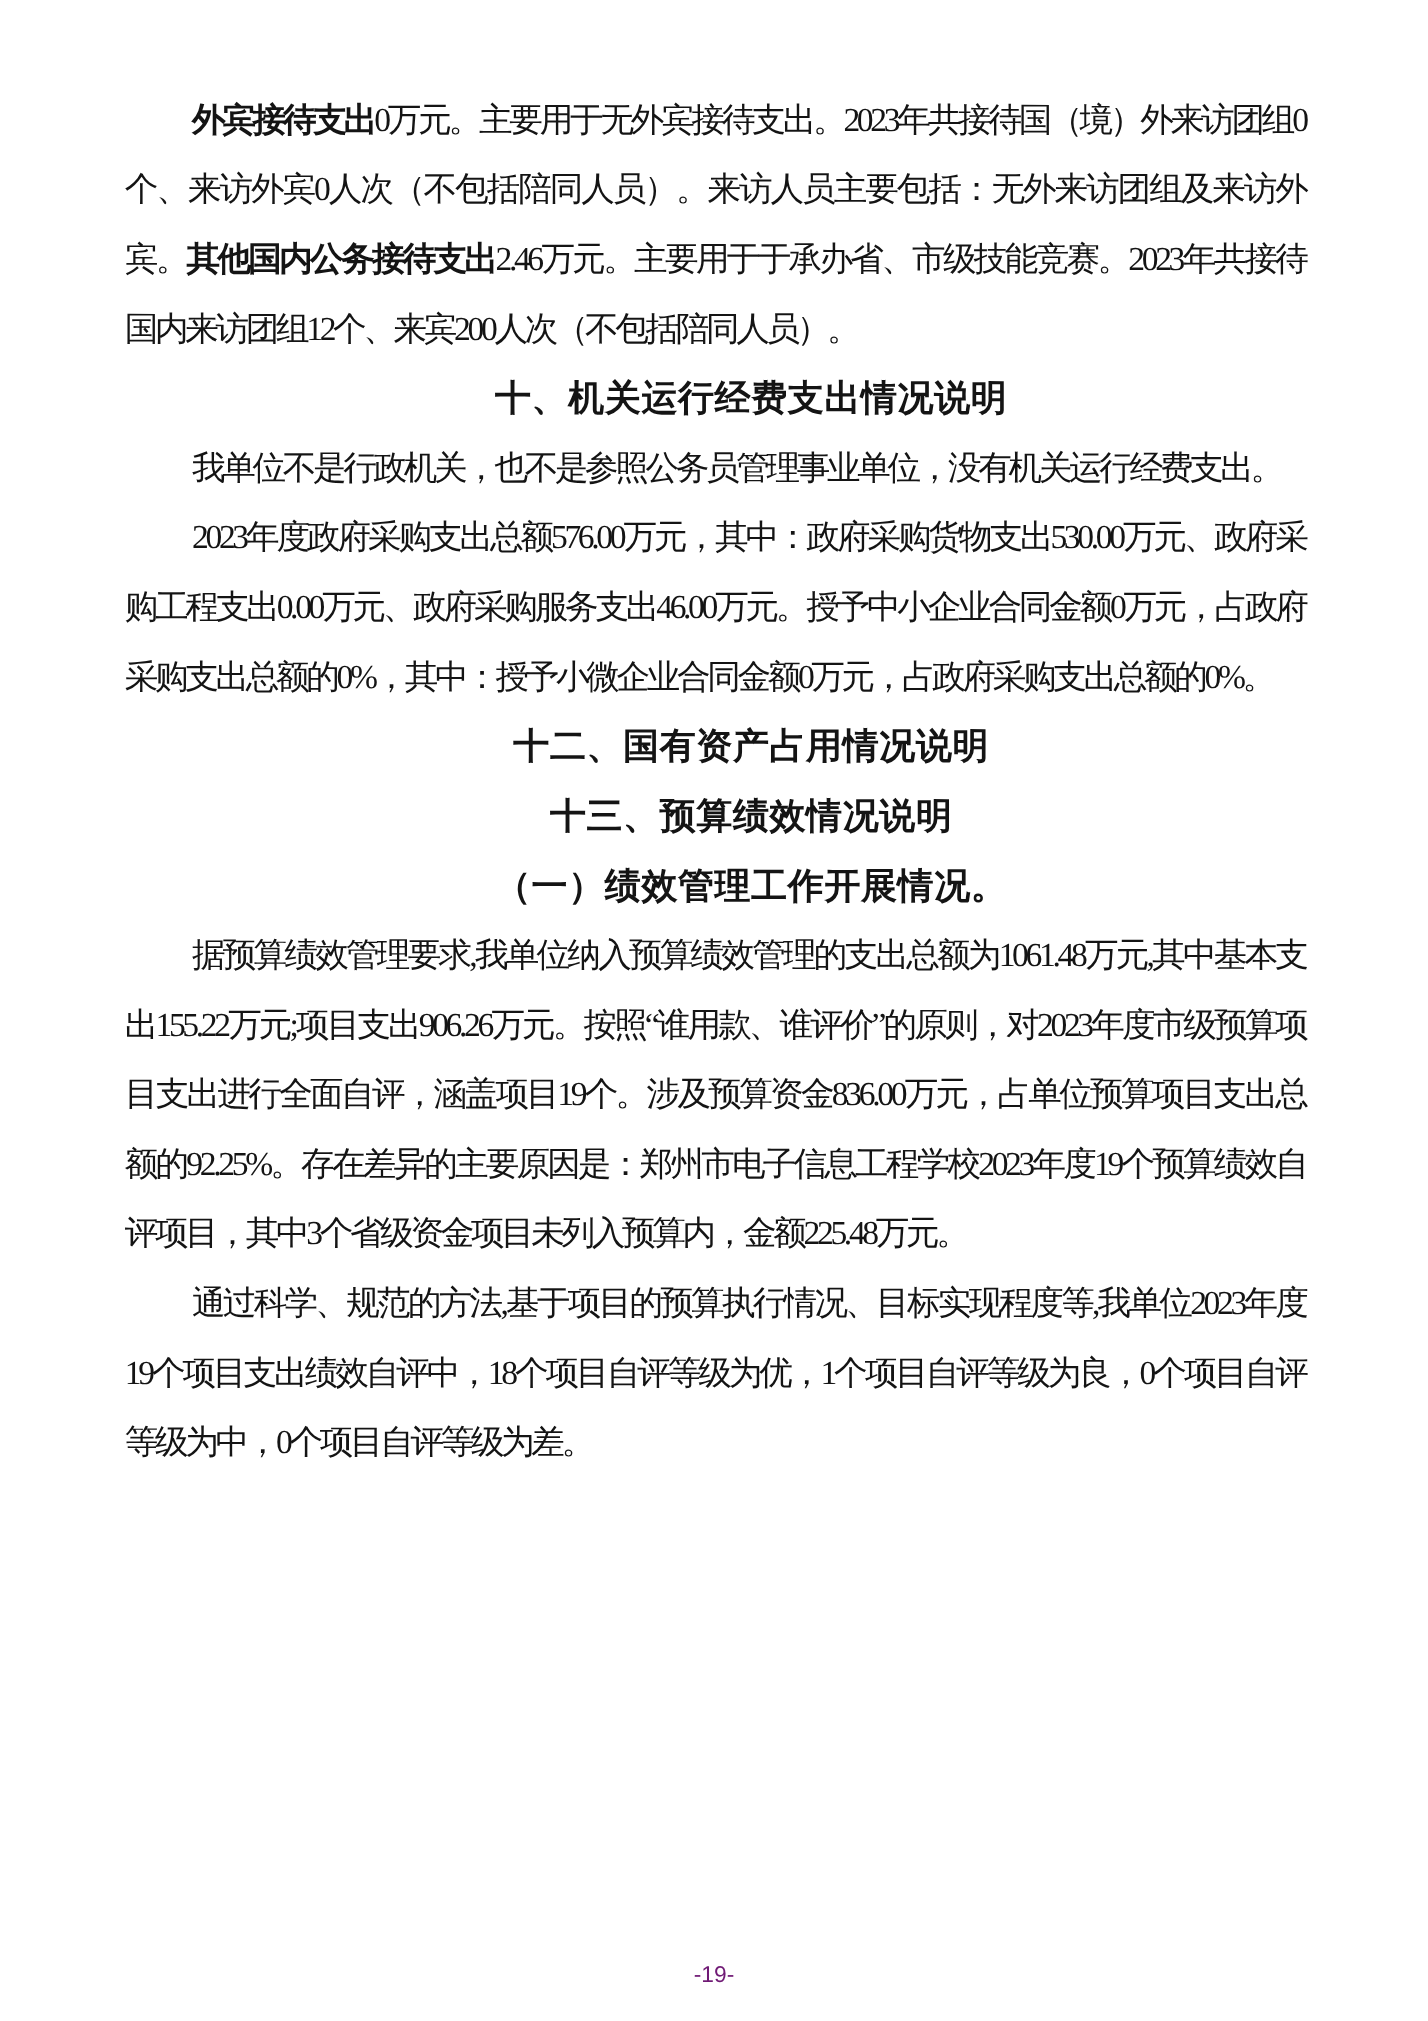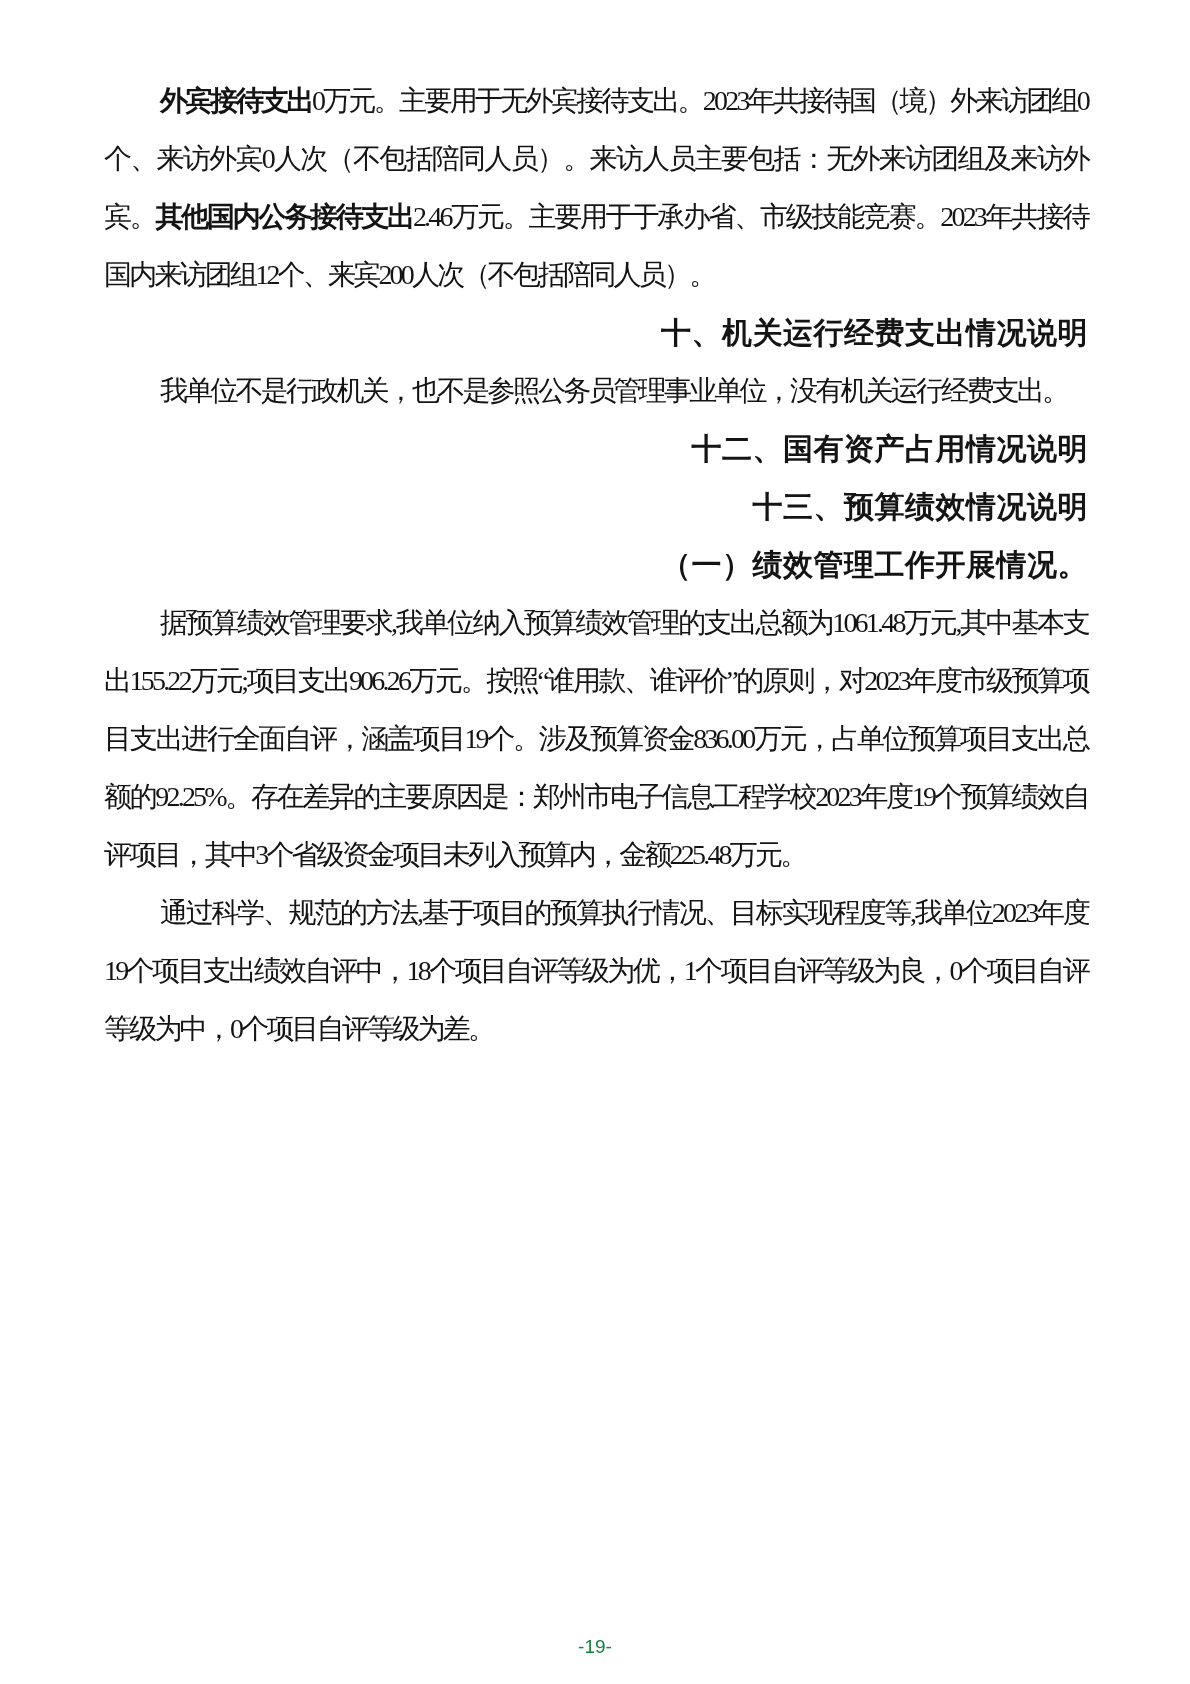--- a/index.html
+++ b/index.html
@@ -33,48 +33,49 @@
     text-indent: 2em;
     text-align: justify;
     letter-spacing: -2.8px;
   }
   .content h2,
   .content h3 {
     font-family: "Liberation Sans", "DejaVu Sans", sans-serif;
     font-weight: 700;
     font-size: 30px;
     letter-spacing: 0.5px;
-    text-align: right;
+    text-align: center;
   }
   .bold-run {
     font-weight: 700;
   }
   .footer {
     position: absolute;
     left: 0;
     right: 0;
     top: 1636px;
     text-align: center;
     font-family: "Liberation Sans", "DejaVu Sans", sans-serif;
     font-size: 19px;
     letter-spacing: 0;
-    color: #15803d;
+    color: #701a75;
   }
 </style>
 </head>
 <body>
 
 <div class="page">
   <div class="content">
 
     <p><span class="bold-run">外宾接待支出</span><span>0万元。主要用于无外宾接待支出。2023年共接待国（境）外来访团组0个、来访外宾0人次（不包括陪同人员）。来访人员主要包括：无外来访团组及来访外宾。</span><span class="bold-run">其他国内公务接待支出</span><span>2.46万元。主要用于于承办省、市级技能竞赛。2023年共接待国内来访团组12个、来宾200人次（不包括陪同人员）。</span></p>
 
     <h2>十、机关运行经费支出情况说明</h2>
     <p>我单位不是行政机关，也不是参照公务员管理事业单位，没有机关运行经费支出。</p>
 
+    <p>2023年度政府采购支出总额576.00万元，其中：政府采购货物支出530.00万元、政府采购工程支出0.00万元、政府采购服务支出46.00万元。授予中小企业合同金额0万元，占政府采购支出总额的0%，其中：授予小微企业合同金额0万元，占政府采购支出总额的0%。</p>
 
     <h2>十二、国有资产占用情况说明</h2>
 
     <h2>十三、预算绩效情况说明</h2>
 
     <h3>（一）绩效管理工作开展情况。</h3>
     <p>据预算绩效管理要求,我单位纳入预算绩效管理的支出总额为1061.48万元,其中基本支出155.22万元;项目支出906.26万元。按照“谁用款、谁评价”的原则，对2023年度市级预算项目支出进行全面自评，涵盖项目19个。涉及预算资金836.00万元，占单位预算项目支出总额的92.25%。存在差异的主要原因是：郑州市电子信息工程学校2023年度19个预算绩效自评项目，其中3个省级资金项目未列入预算内，金额225.48万元。</p>
 
     <p>通过科学、规范的方法,基于项目的预算执行情况、目标实现程度等,我单位2023年度19个项目支出绩效自评中，18个项目自评等级为优，1个项目自评等级为良，0个项目自评等级为中，0个项目自评等级为差。</p>
 

